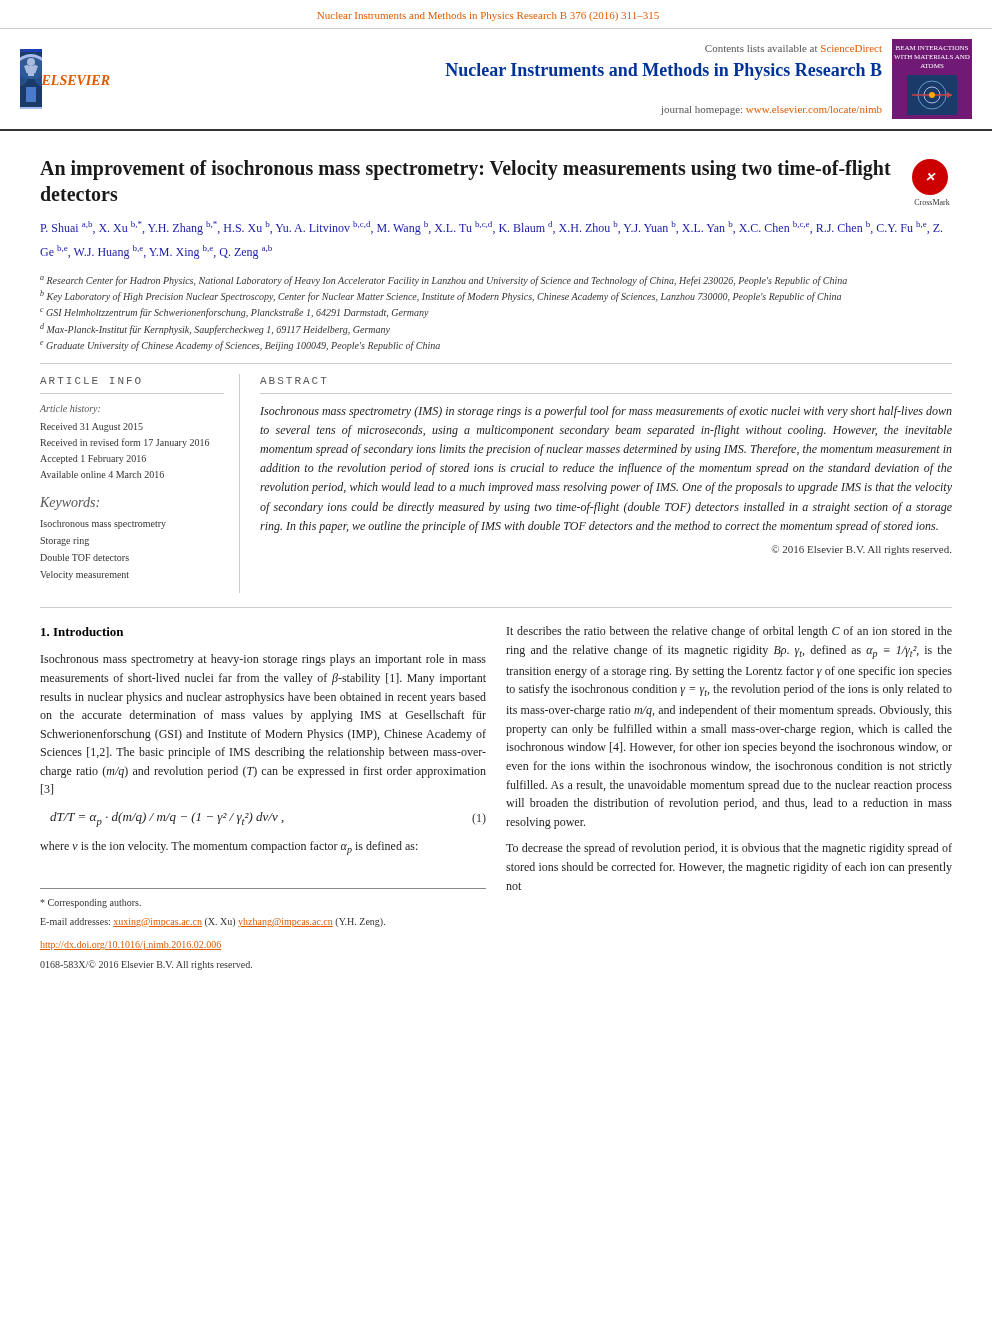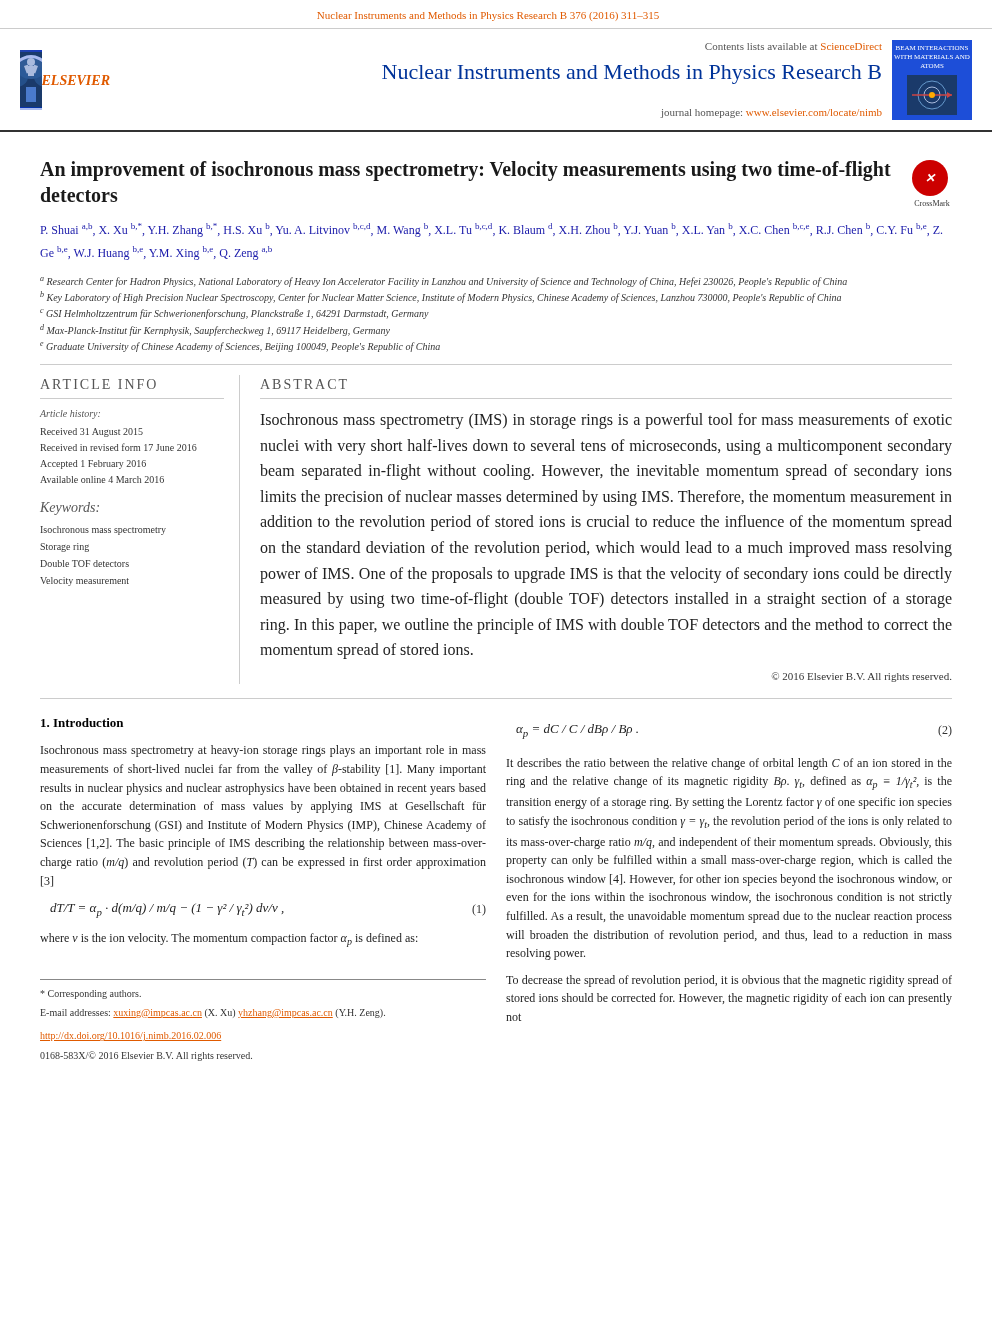--- a/index.html
+++ b/index.html
@@ -74,39 +74,39 @@
     .sciencedirect-line {
       font-size: 11px;
       color: #555;
       margin-bottom: 4px;
     }
     .sciencedirect-link {
       color: #e05a00;
       text-decoration: none;
     }
     .journal-title-main {
-      font-size: 22px;
-      font-weight: normal;
+      font-size: 18px;
+      font-weight: bold;
       color: #003399;
       margin-bottom: 20px;
       line-height: 1.2;
     }
     .journal-homepage {
       font-size: 11px;
       color: #555;
     }
     .journal-homepage a {
       color: #e05a00;
       text-decoration: none;
     }
     .header-right-logo {
       width: 80px;
       min-width: 80px;
       height: 80px;
-      background: #1d4ed8;
+      background: #701a75;
       display: flex;
       flex-direction: column;
       align-items: center;
       justify-content: center;
     }
     .header-right-logo-text {
       color: #fff;
       font-size: 7px;
       text-align: center;
       line-height: 1.3;
@@ -197,28 +197,29 @@
       min-width: 200px;
       border-right: 1px solid #ccc;
       padding-right: 15px;
     }
     .col-right {
       flex: 1;
     }
 
     
     .section-heading {
-      font-size: 14px;
+      font-size: 11px;
       letter-spacing: 2px;
       text-transform: uppercase;
       color: #555;
       border-bottom: 1px solid #ccc;
       padding-bottom: 3px;
       margin-bottom: 8px;
       font-weight: normal;
+      font-family: Liberation Mono, monospace;
     }
     .article-info-group {
       margin-bottom: 10px;
     }
     .article-info-label {
       font-size: 10px;
       font-style: italic;
       color: #555;
       margin-bottom: 3px;
     }
@@ -235,24 +236,25 @@
       margin-bottom: 3px;
     }
     .keywords-list {
       font-size: 10px;
       color: #333;
       line-height: 1.7;
     }
 
     
     .abstract-text {
-      font-size: 16px;
+      font-size: 12px;
       line-height: 1.6;
       color: #222;
       text-align: justify;
+      font-style: italic;
     }
     .abstract-copyright {
       font-size: 11px;
       color: #333;
       text-align: right;
       margin-top: 6px;
     }
 
     
     .section-divider {
@@ -428,21 +430,21 @@
   </div>
 
   <div class="two-col">
 
     <div class="col-left">
       <div class="section-heading">ARTICLE INFO</div>
 
       <div class="article-info-group">
         <div class="article-info-label">Article history:</div>
         <div class="article-info-dates">Received 31 August 2015</div>
-        <div class="article-info-dates">Received in revised form 17 June 2016</div>
+        <div class="article-info-dates">Received in revised form 17 January 2016</div>
         <div class="article-info-dates">Accepted 1 February 2016</div>
         <div class="article-info-dates">Available online 4 March 2016</div>
       </div>
 
       <div class="article-info-group">
         <div class="keywords-label">Keywords:</div>
         <div class="keywords-list">Isochronous mass spectrometry</div>
         <div class="keywords-list">Storage ring</div>
         <div class="keywords-list">Double TOF detectors</div>
         <div class="keywords-list">Velocity measurement</div>
@@ -493,26 +495,20 @@
         </div>
       </div>
       <div class="doi-section">
         <a href="#" class="orange-link">http://dx.doi.org/10.1016/j.nimb.2016.02.006</a>
       </div>
       <div class="bottom-info">0168-583X/© 2016 Elsevier B.V. All rights reserved.</div>
     </div>
 
     <div class="body-col">
 
-      <div class="formula-block" style="margin-top:6px; margin-bottom: 12px;">
-        <div class="formula-text">
-          <em>α<sub>p</sub> = dC / C / dBρ / Bρ</em> .
-        </div>
-        <div class="formula-number">(2)</div>
-      </div>
 
       <div class="body-paragraph">
         It describes the ratio between the relative change of orbital length <em>C</em> of an ion stored in the ring and the relative change of its magnetic rigidity <em>Bρ</em>. <em>γ<sub>t</sub></em>, defined as <em>α<sub>p</sub> ≡ 1/γ<sub>t</sub>²</em>, is the transition energy of a storage ring. By setting the Lorentz factor <em>γ</em> of one specific ion species to satisfy the isochronous condition <em>γ = γ<sub>t</sub></em>, the revolution period of the ions is only related to its mass-over-charge ratio <em>m/q</em>, and independent of their momentum spreads. Obviously, this property can only be fulfilled within a small mass-over-charge region, which is called the isochronous window [4]. However, for other ion species beyond the isochronous window, or even for the ions within the isochronous window, the isochronous condition is not strictly fulfilled. As a result, the unavoidable momentum spread due to the nuclear reaction process will broaden the distribution of revolution period, and thus, lead to a reduction in mass resolving power.
       </div>
 
       <div class="body-paragraph">
         To decrease the spread of revolution period, it is obvious that the magnetic rigidity spread of stored ions should be corrected for. However, the magnetic rigidity of each ion can presently not
       </div>
     </div>
 

